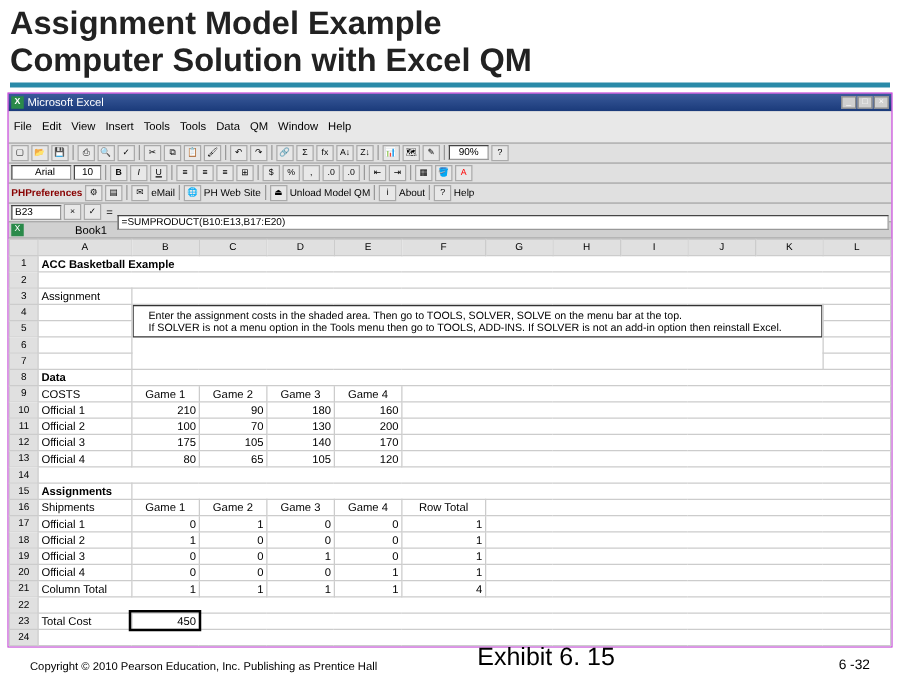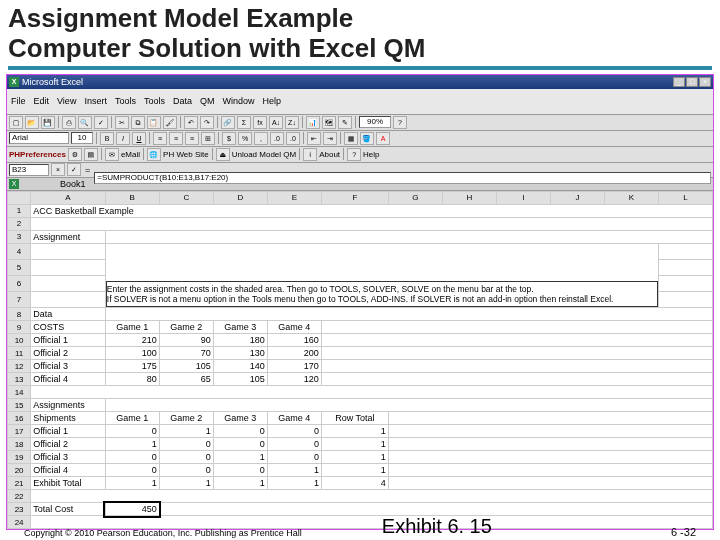--- a/index.html
+++ b/index.html
@@ -11,41 +11,41 @@
   .titlebar { background: linear-gradient(#3a5a9a,#1a3a7a); color: #fff; display: flex; align-items: center; padding: 1px 2px; height: 14px; }
   .titlebar .x-icon { width: 10px; height: 10px; background: #2a8a4a; margin-right: 3px; display: flex; align-items: center; justify-content: center; font-size: 7px; color: #fff; font-weight: bold; }
   .win-btns { margin-left: auto; display: flex; gap: 1px; }
   .win-btn { width: 12px; height: 10px; background: #d0d0d0; border: 1px solid #888; font-size: 7px; text-align: center; line-height: 8px; }
   .menubar { background: #e8e8e8; display: flex; gap: 8px; padding: 1px 4px; height: 26px; align-items: center; border-bottom: 1px solid #999; }
   .menubar span { font-size: 9px; }
   .toolbar { background: #e0e0e0; display: flex; align-items: center; gap: 2px; padding: 1px 2px; height: 16px; border-bottom: 1px solid #999; overflow: hidden; }
   .tbtn { width: 14px; height: 13px; background: #e8e8e8; border: 1px solid #aaa; font-size: 7px; text-align: center; line-height: 11px; }
   .sep { width: 1px; height: 12px; background: #999; margin: 0 1px; }
   .zoom { width: 32px; height: 12px; background: #fff; border: 1px inset #999; font-size: 8px; text-align: center; line-height: 10px; }
-  .fontbox { width: 60px; height: 12px; background: #fff; border: 1px inset #999; font-size: 8px; padding: 0 2px; line-height: 10px; }
+  .fontbox { width: 48px; height: 12px; background: #fff; border: 1px inset #999; font-size: 8px; padding: 0 18px; line-height: 10px; }
   .sizebox { width: 22px; height: 12px; background: #fff; border: 1px inset #999; font-size: 8px; text-align: center; line-height: 10px; }
   .formulabar { background: #e0e0e0; display: flex; align-items: center; height: 15px; border-bottom: 1px solid #999; padding: 1px 2px; gap: 2px; }
   .cellref { width: 40px; height: 12px; background: #fff; border: 1px inset #999; font-size: 8px; padding: 0 2px; line-height: 10px; }
   .formula-eq { font-size: 9px; padding: 0 2px; }
   .formula-input { flex: 1; height: 12px; background: #fff; border: 1px inset #999; font-size: 8px; padding: 0 2px; line-height: 10px; margin-top: 16px; }
   .book-tab { background: #d0d0d0; display: flex; align-items: center; height: 13px; padding: 1px 2px; border-bottom: 1px solid #999; gap: 38px; }
   .book-tab .x-icon { width: 10px; height: 10px; background: #2a8a4a; margin-right: 3px; font-size: 7px; color: #fff; text-align: center; line-height: 10px; }
   .grid { background: #fff; font-size: 9px; }
   .grid table { border-collapse: collapse; width: 100%; table-layout: fixed; }
   .grid th, .grid td { border: 1px solid #ccc; height: 13px; padding: 0 2px; overflow: hidden; white-space: nowrap; }
   .grid th { background: #e0e0e0; font-weight: normal; text-align: center; font-size: 8px; }
   .grid .rowhdr { background: #e0e0e0; width: 18px; text-align: center; font-size: 8px; }
   .grid .colA { width: 58px; }
   .grid .colBCDE { width: 42px; }
   .grid .colF { width: 52px; }
   .grid .colrest { width: 42px; }
-  .bold { font-weight: normal; }
+  .bold { font-weight: bold; }
   .center { text-align: center; }
   .right { text-align: right; }
-  .instr-box { border: 1px solid #333; background: #fff; font-size: 8.5px; padding: 2px 0; line-height: 1.2; margin-top: 37px; }
+  .instr-box { border: 1px solid #333; background: #fff; font-size: 8.5px; padding: 2px 12px; line-height: 1.2; }
   .footer { position: absolute; bottom: 2px; left: 0; right: 0; display: flex; align-items: flex-end; padding: 0 24px; font-size: 10px; }
   .copyright { font-size: 9px; max-width: 300px; }
   .exhibit { font-size: 20px; margin-left: 80px; }
   .pagenum { margin-left: auto; font-size: 11px; }
 </style>
 </head>
 <body>
 
 <div class="slide">
   <div class="title">
@@ -347,21 +347,21 @@
               <td>Official 4</td>
               <td class="right">0</td>
               <td class="right">0</td>
               <td class="right">0</td>
               <td class="right">1</td>
               <td class="right">1</td>
               <td colspan="6"></td>
             </tr>
         <tr>
               <th class="rowhdr">21</th>
-              <td>Exhibit Total</td>
+              <td>Column Total</td>
               <td class="right">1</td>
               <td class="right">1</td>
               <td class="right">1</td>
               <td class="right">1</td>
               <td class="right">4</td>
               <td colspan="6"></td>
             </tr>
         <tr>
               <th class="rowhdr">22</th>
               <td colspan="12"></td>

